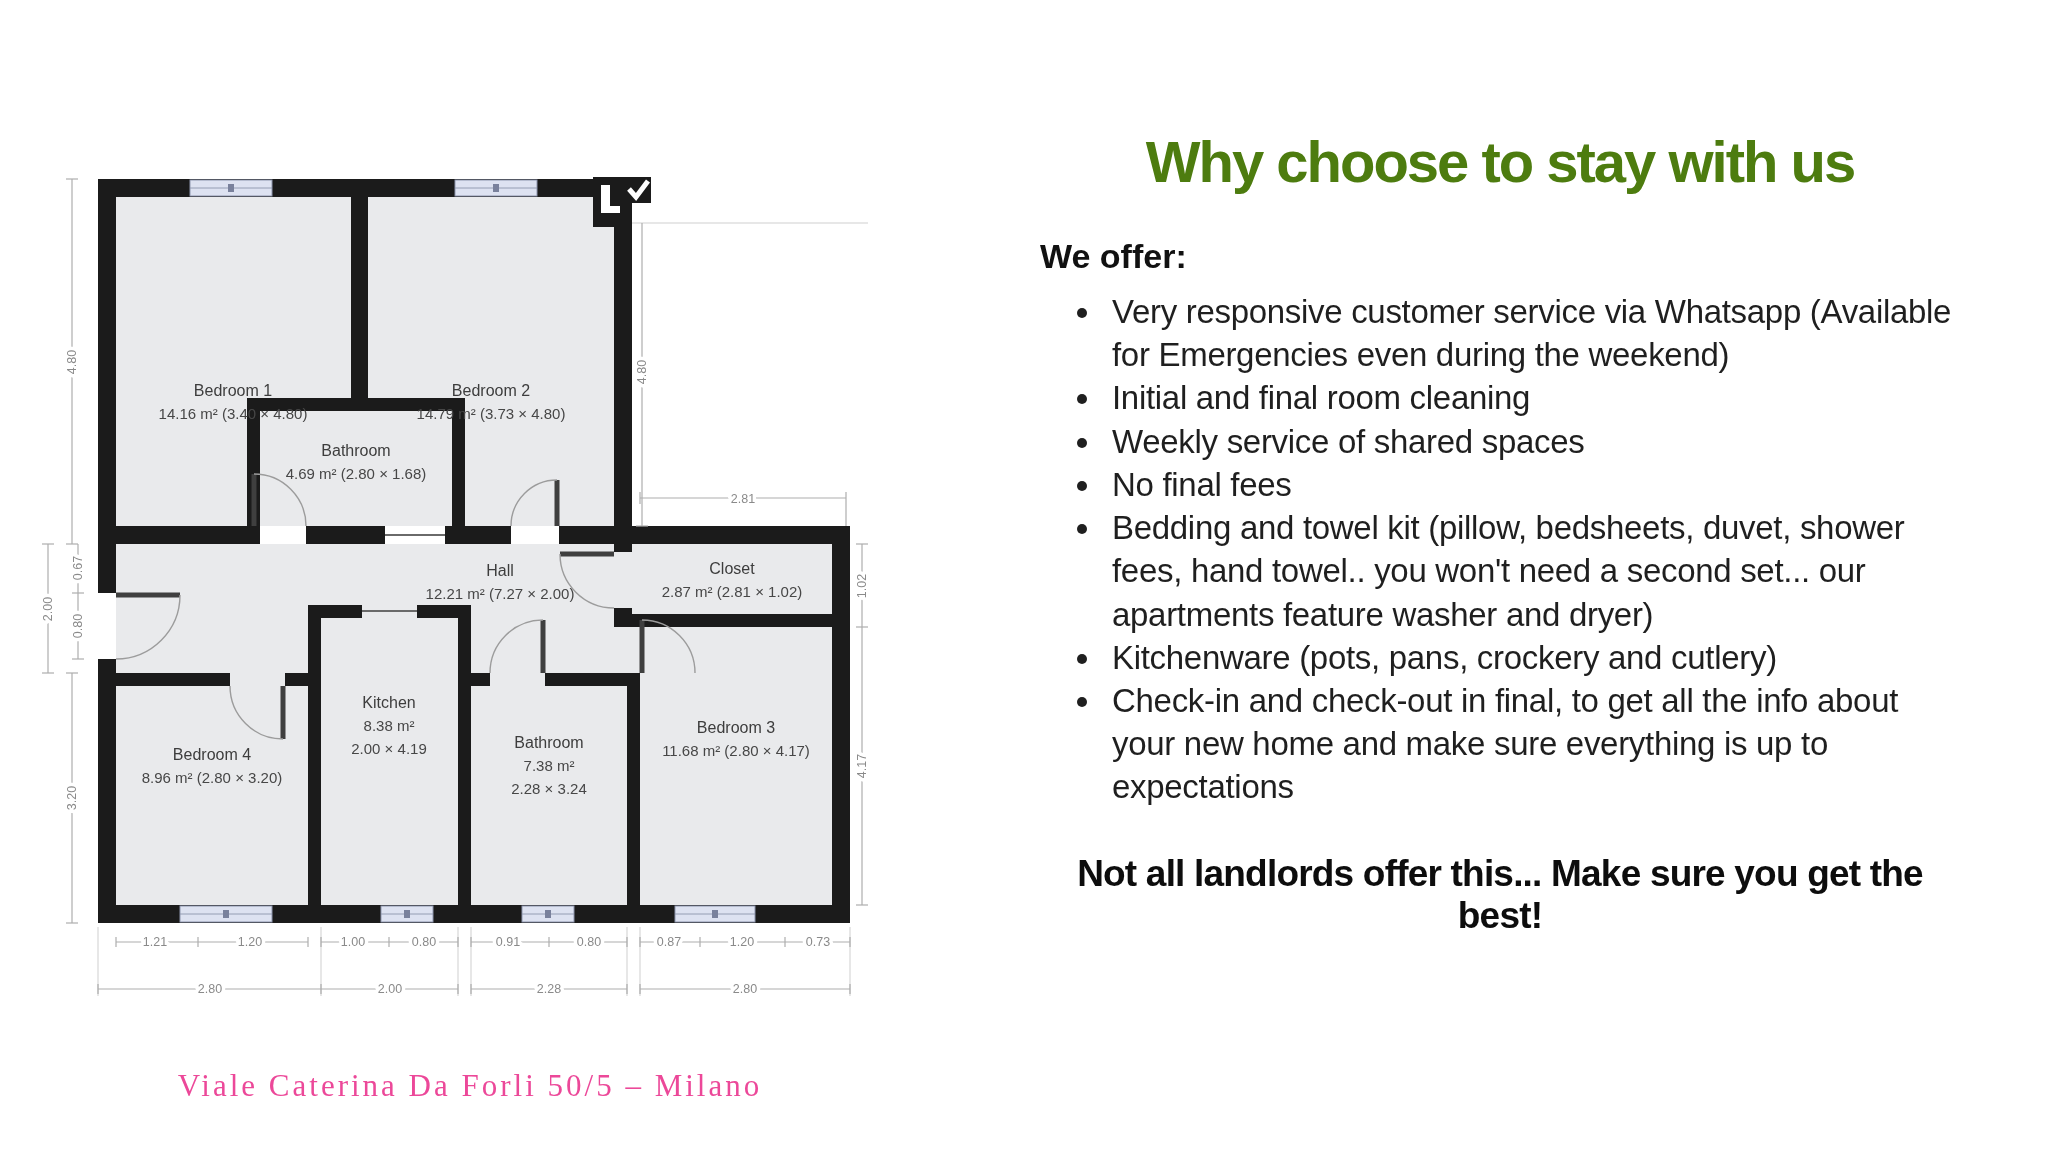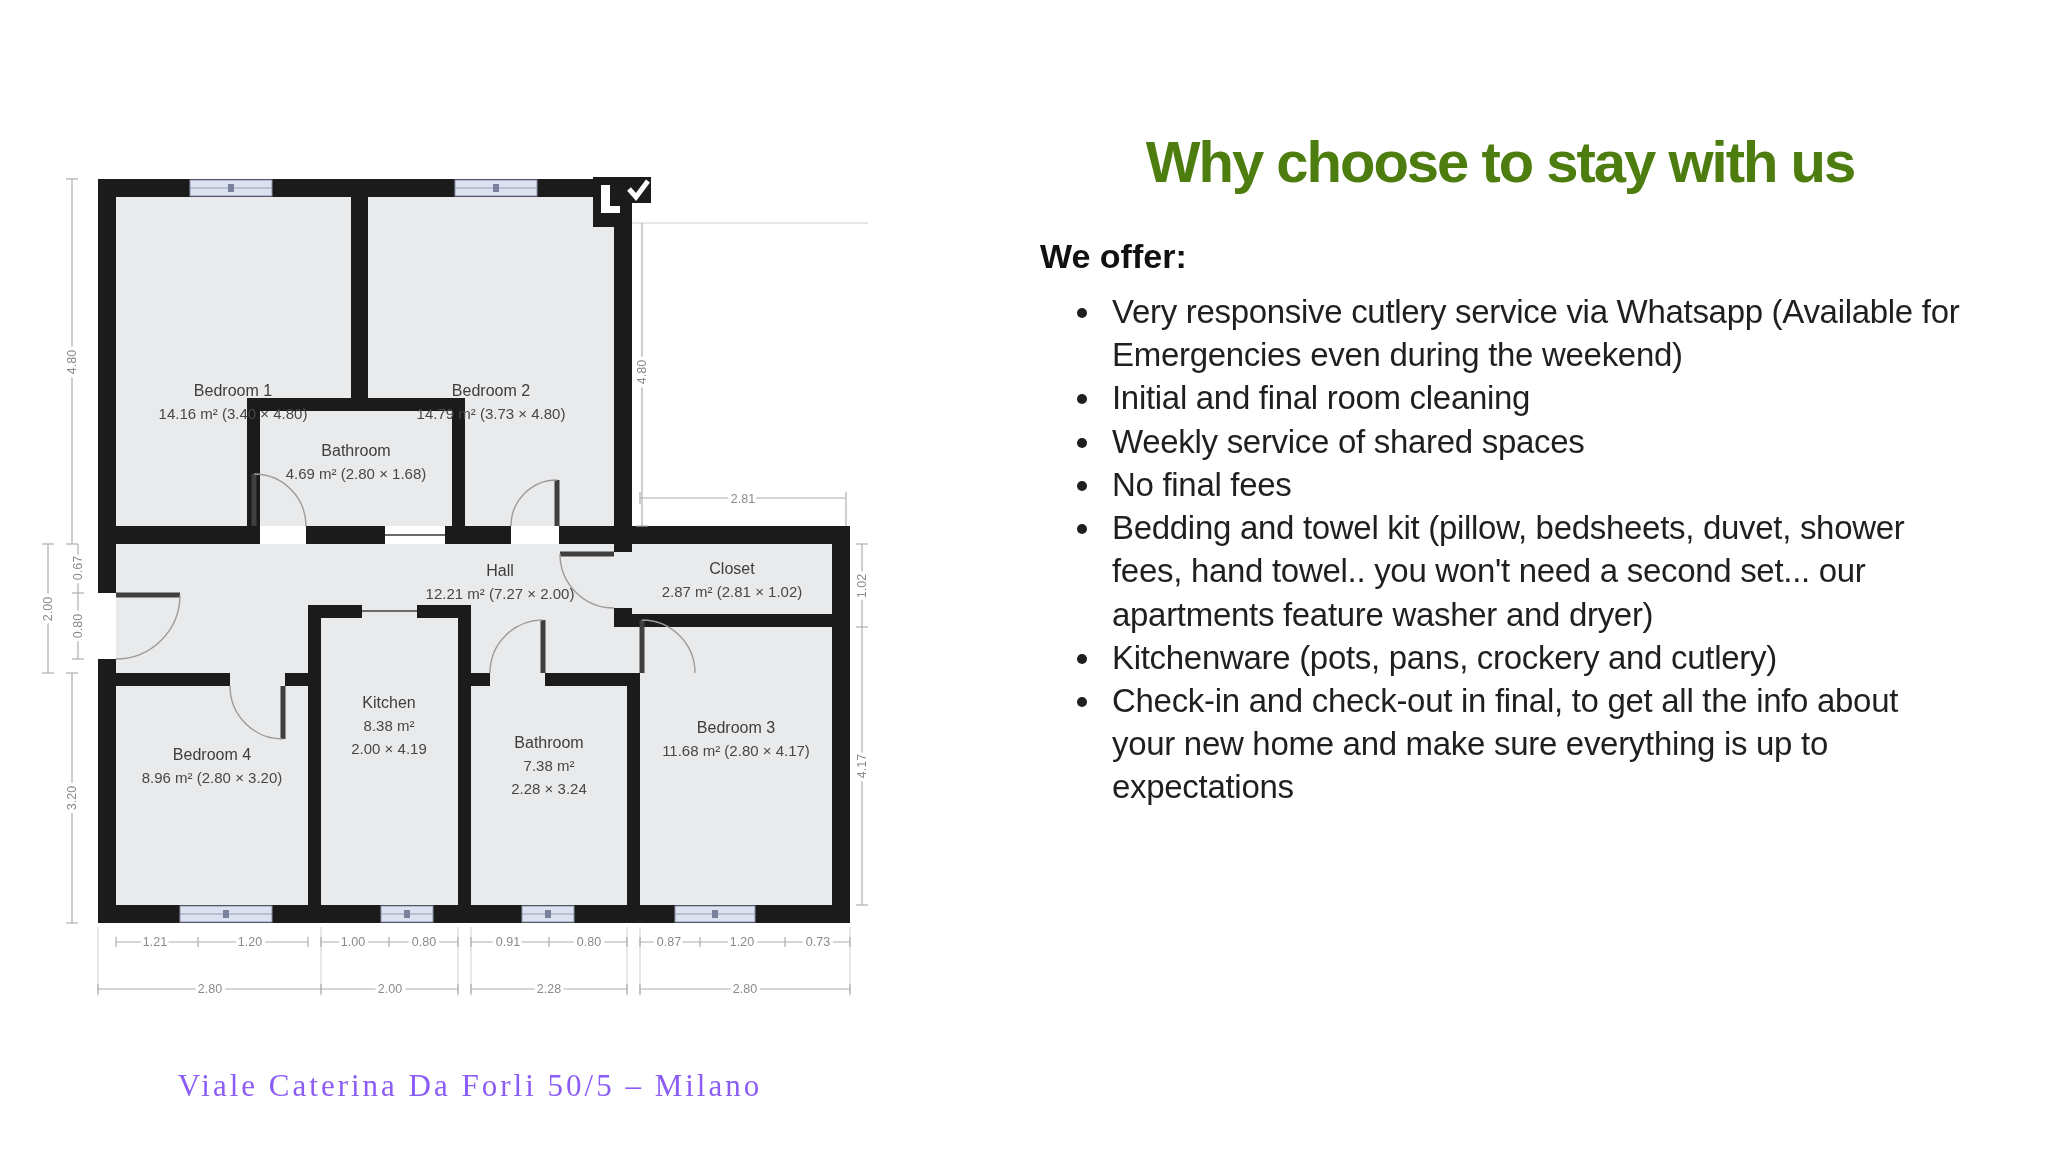--- a/index.html
+++ b/index.html
@@ -18,21 +18,21 @@
   .leaf{stroke:#3f3f3f;stroke-width:5;}
   .doorline{stroke:#6a6a6a;stroke-width:2;}
   .dimline{stroke:#adadad;stroke-width:1.2;fill:none;}
   .faint{stroke:#cfcfcf;stroke-width:1;fill:none;}
   text.rname{font-size:16px;fill:#3d3d3d;text-anchor:middle;}
   text.rarea{font-size:15px;fill:#474747;text-anchor:middle;}
   text.dim{font-size:12.5px;fill:#8a8a8a;text-anchor:middle;
            paint-order:stroke fill;stroke:#ffffff;stroke-width:7px;stroke-linejoin:round;}
 
   .address{position:absolute;left:140px;top:1068px;width:660px;text-align:center;
-           font-family:"Liberation Serif",serif;font-size:31px;letter-spacing:3px;color:#8b5cf6;}
+           font-family:"Liberation Serif",serif;font-size:31px;letter-spacing:3px;color:#ec4899;}
 
   
   .right{position:absolute;left:1040px;top:128px;width:920px;}
   .right h1{margin:0;font-size:58px;font-weight:700;letter-spacing:-2px;
             text-align:center;color:#4d7c0f;}
   .offer{margin-top:42px;font-size:34px;font-weight:700;text-align:left;color:#111;}
   .right ul{margin:14px 0 0 0;padding-left:64px;font-size:33px;line-height:1.31;
             letter-spacing:-0.3px;color:#1f1f1f;}
   .right li{padding-left:8px;margin:0;}
   .footer{margin-top:44px;font-size:37px;font-weight:700;text-align:center;
@@ -277,23 +277,24 @@
       <text class="rarea" x="696" y="608">11.68 m² (2.80 × 4.17)</text>
     </g>
   </svg>
 
   <div class="address">Viale Caterina Da Forli 50/5 – Milano</div>
 
   <div class="right">
     <h1>Why choose to stay with us</h1>
     <div class="offer">We offer:</div>
     <ul>
-      <li>Very responsive cutlery service via Whatsapp (Available for Emergencies even during the weekend)</li>
+      <li>Very responsive customer service via Whatsapp (Available for Emergencies even during the weekend)</li>
       <li>Initial and final room cleaning</li>
       <li>Weekly service of shared spaces</li>
       <li>No final fees</li>
       <li>Bedding and towel kit (pillow, bedsheets, duvet, shower fees, hand towel.. you won't need a second set... our apartments feature washer and dryer)</li>
       <li>Kitchenware (pots, pans, crockery and cutlery)</li>
       <li>Check-in and check-out in final, to get all the info about your new home and make sure everything is up to expectations</li>
     </ul>
+    <div class="footer">Not all landlords offer this... Make sure you get the best!</div>
   </div>
 
 </div>
 
 </body></html>

